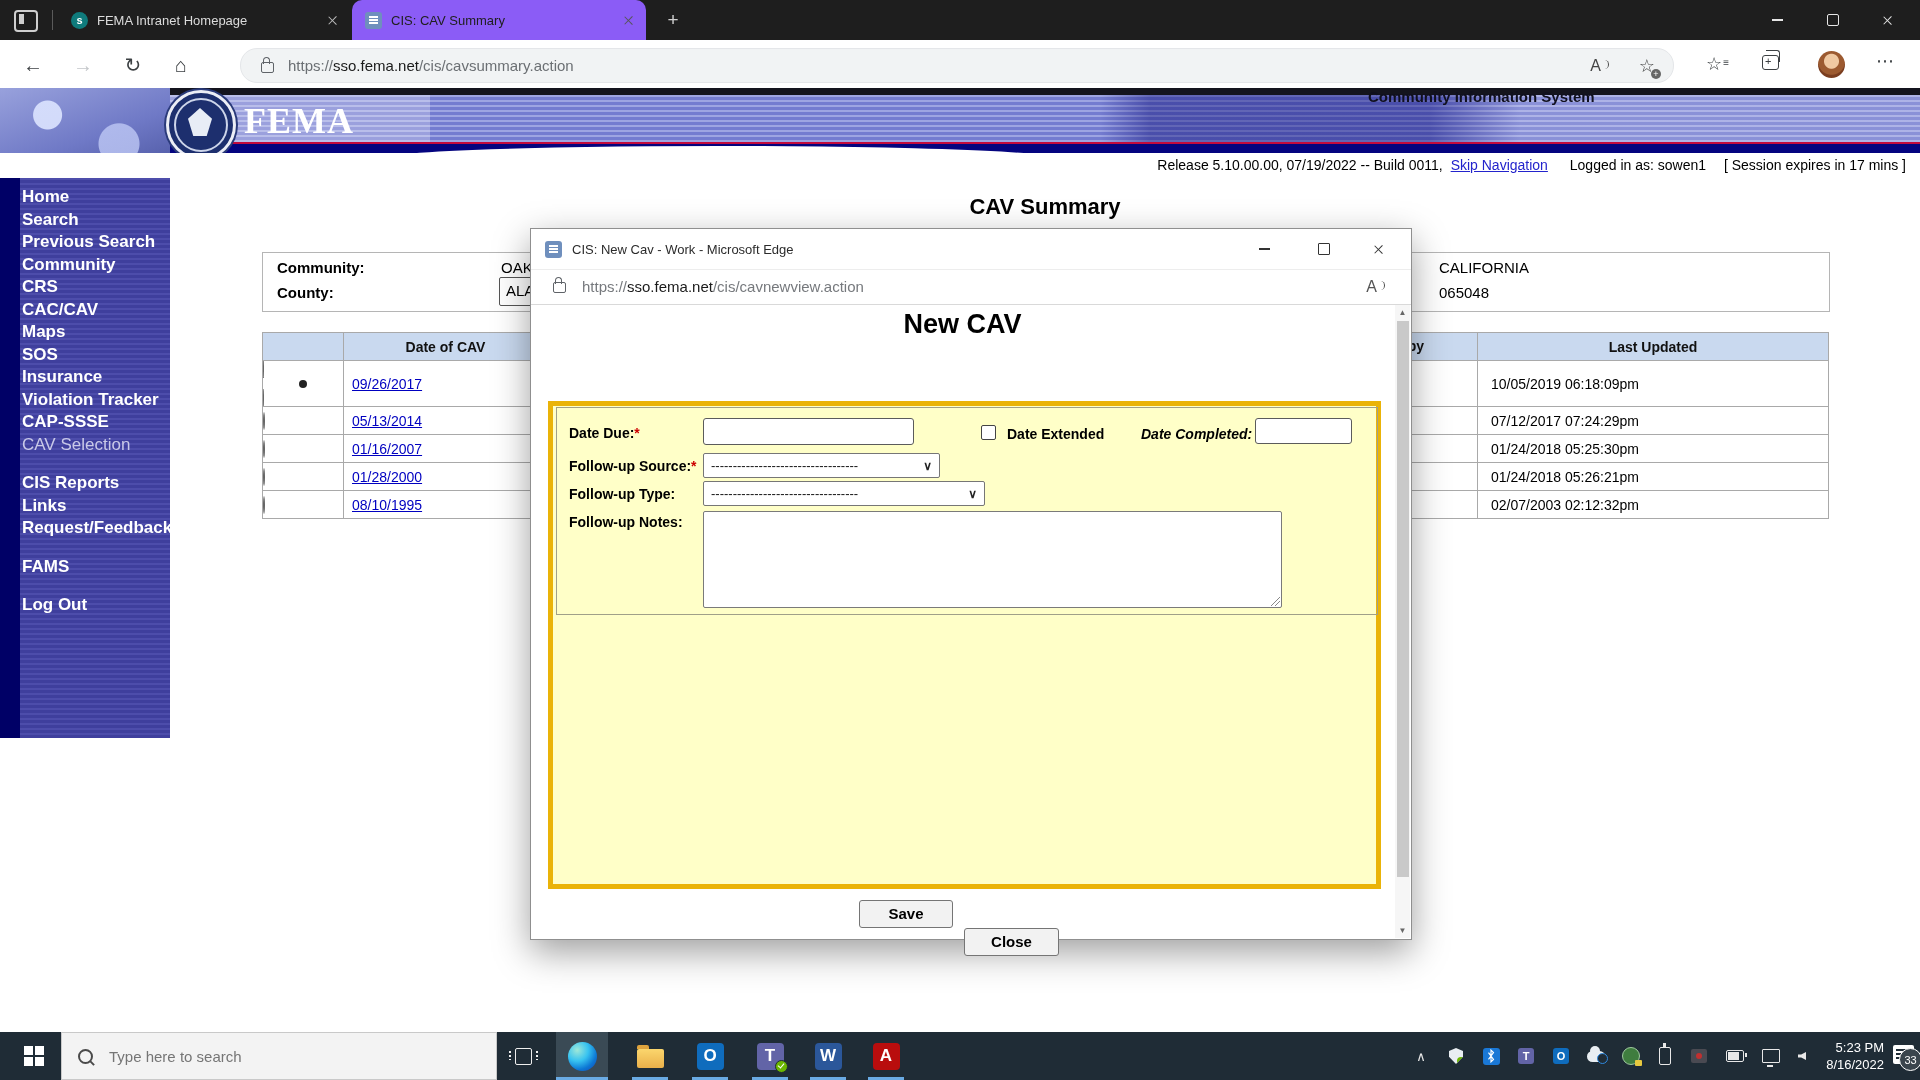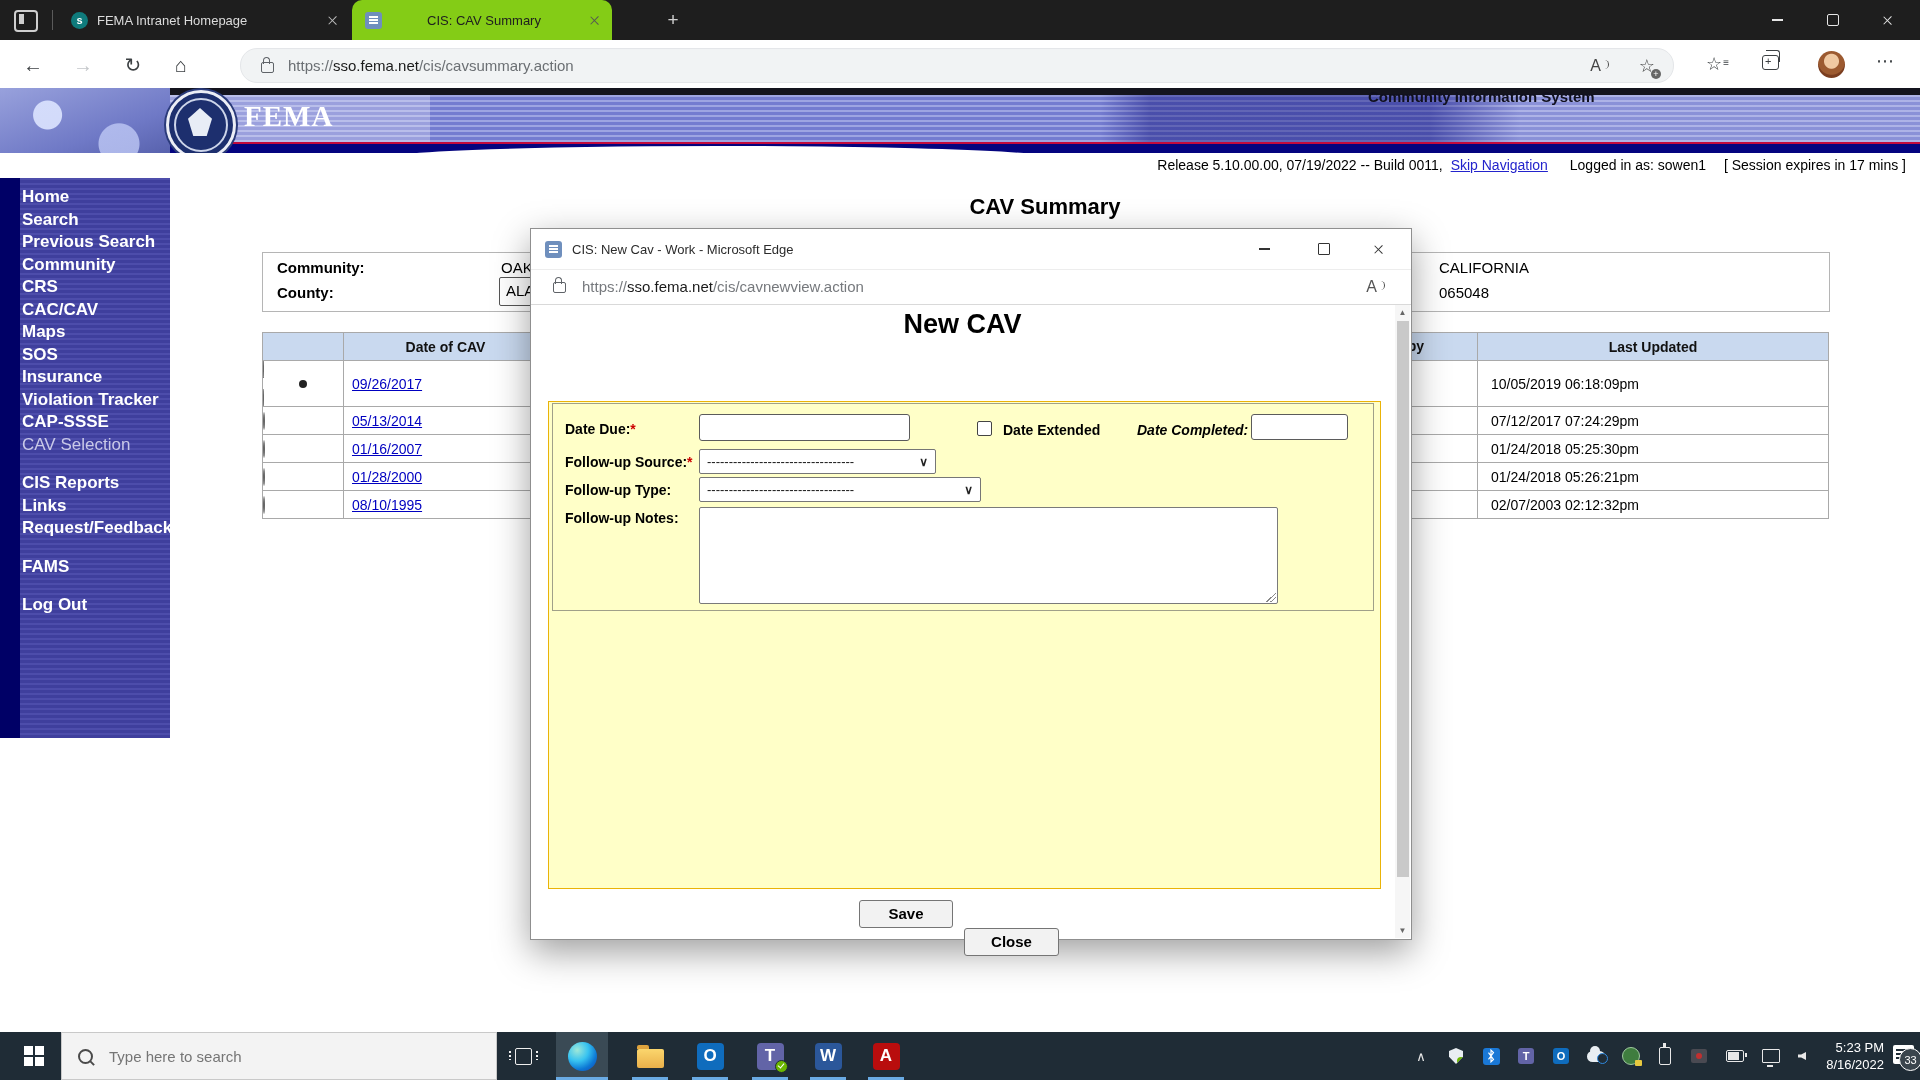--- a/index.html
+++ b/index.html
@@ -5,21 +5,21 @@
   html,body{margin:0;padding:0;background:#555;}
   #screen{position:relative;width:1920px;height:1080px;background:#fff;overflow:hidden;
           font-family:"Liberation Sans",sans-serif;-webkit-font-smoothing:antialiased;}
   
   .tabbar{position:absolute;left:0;top:0;width:1920px;height:40px;background:#1e1e1e;}
   .tab-actions{position:absolute;left:14px;top:10px;width:20px;height:18px;border:2px solid #cfcfcf;border-radius:4px;}
   .tab-actions::before{content:"";position:absolute;left:3px;top:2px;width:5px;height:10px;background:#cfcfcf;}
   .tabbar .divider{position:absolute;left:52px;top:10px;width:1px;height:20px;background:#5a5a5a;}
   .tab{position:absolute;top:0;height:40px;display:flex;align-items:center;font-size:13px;}
   .tab.inactive{left:58px;width:292px;color:#dcdcdc;}
-  .tab.active{left:352px;width:260px;background:#84cc16;border-radius:10px 10px 0 0;color:#202020;text-align:center;}
+  .tab.active{left:352px;width:294px;background:#8b5cf6;border-radius:10px 10px 0 0;color:#202020;}
   .favicon{width:17px;height:17px;border-radius:50%;margin:0 9px 0 13px;display:flex;align-items:center;justify-content:center;
            color:#fff;font-size:11px;font-weight:bold;flex:none;}
   .favicon.sharepoint{background:#0f7b7c;}
   .favicon.cis{background:#6f8fbd;border-radius:3px;}
   .favicon.cis i{display:block;width:9px;height:1.5px;background:#fff;box-shadow:0 3px 0 #fff,0 -3px 0 #fff;}
   .tab .title{flex:1;overflow:hidden;white-space:nowrap;text-overflow:ellipsis;}
   .xicon{position:relative;width:11px;height:11px;display:inline-block;flex:none;margin:0 12px;}
   .xicon::before,.xicon::after{content:"";position:absolute;left:5px;top:0;width:1.4px;height:11px;background:currentColor;}
   .xicon::before{transform:rotate(45deg);}.xicon::after{transform:rotate(-45deg);}
   .tab.inactive .xicon{color:#bdbdbd;}.tab.active .xicon{color:#555;}
@@ -73,21 +73,21 @@
     background:
       radial-gradient(circle at 28% 30%,rgba(220,228,255,.9) 0 14px,rgba(220,228,255,0) 15px),
       radial-gradient(circle at 70% 62%,rgba(190,200,245,.8) 0 20px,rgba(190,200,245,0) 21px),
       linear-gradient(160deg,#98a1dc 0%,#6f79c6 55%,#4a549f 100%);}
   .seal{position:absolute;left:166px;top:90px;width:64px;height:64px;border-radius:50%;
         background:#1d2f6e;border:3px solid #eceef6;box-shadow:0 0 0 2px #2a3a7a;}
   .seal::before{content:"";position:absolute;inset:5px;border-radius:50%;border:2px solid #cdd5ea;}
   .seal::after{content:"";position:absolute;left:19px;top:15px;width:24px;height:28px;background:#e8edf6;
         clip-path:polygon(50% 0,100% 38%,78% 100%,22% 100%,0 38%);}
   .brand{position:absolute;left:244px;top:100px;font-family:"Liberation Serif",serif;font-weight:bold;
-         font-size:29px;color:#fff;letter-spacing:1px;}
+         font-size:36px;color:#fff;letter-spacing:1px;}
   .cistitle{position:absolute;left:1368px;top:88px;font-size:15px;font-weight:bold;color:#10101e;}
   
   .sidebar{position:absolute;left:0;top:178px;width:170px;height:560px;
     background:repeating-linear-gradient(180deg,#4d4dab 0 2px,#3f3f9d 2px 5px);}
   .sidebar::before{content:"";position:absolute;left:0;top:0;width:20px;height:560px;background:#000066;}
   .menu{position:absolute;left:22px;top:8px;right:4px;}
   .mi{font-size:17px;font-weight:bold;color:#fff;line-height:22.5px;white-space:nowrap;cursor:pointer;}
   .mi.muted{color:#c9c9e8;font-weight:normal;}
   .mi.groupgap{margin-top:16px;}
   
@@ -123,21 +123,21 @@
   .durlbar .lock{margin:2px 16px 0 22px;}
   .durlbar .domain{color:#1b1b1b;}
   .durlbar .readaloud{margin-left:auto;margin-right:34px;color:#555;}
   .dheading{position:absolute;left:0;top:80px;right:17px;text-align:center;font-size:27px;font-weight:bold;color:#000;}
   .dtabs{position:absolute;left:0;top:128px;width:100%;height:46px;}
   .dtab{position:absolute;box-sizing:border-box;border:1px solid #4a4a4a;background:#fff;text-align:center;
         font-size:14px;color:#111;}
   .dtab.t0{left:17px;width:126px;}.dtab.t1{left:143px;width:126px;}.dtab.t2{left:269px;width:122px;}
   .dtab.inactive{top:6px;height:38px;line-height:26px;}
   .dtab.activetab{left:391px;width:126px;top:0;height:46px;background:#ffffc8;font-weight:bold;border-bottom:none;z-index:3;line-height:34px;}
-  .dpanel{position:absolute;left:17px;top:172px;width:833px;height:488px;background:#ffffc8;border:1px solid #eab308;box-sizing:border-box;z-index:2;}
+  .dpanel{position:absolute;left:17px;top:172px;width:833px;height:488px;background:#ffffc8;border:5px solid #eab308;box-sizing:border-box;z-index:2;}
   .dfieldset{position:absolute;left:3px;top:1px;width:822px;height:208px;border:1px solid #a0a089;box-sizing:border-box;}
   .flabel{position:absolute;font-size:14px;font-weight:bold;color:#000;white-space:nowrap;}
   .req{color:#cc0000;}
   .finput{position:absolute;background:#fff;border:1.5px solid #5b5b5b;border-radius:3px;box-sizing:border-box;font-size:14px;padding:0 5px;font-family:"Liberation Sans",sans-serif;}
   .fselect{position:absolute;background:#fff;border:1px solid #767676;border-radius:2px;box-sizing:border-box;
            display:flex;align-items:center;justify-content:space-between;font-size:13px;color:#111;padding:0 7px;}
   .fselect .chev{font-size:12px;color:#222;font-weight:bold;}
   .cb{position:absolute;width:15px;height:15px;background:#fff;border:1.5px solid #444;border-radius:2px;box-sizing:border-box;}
   .ftextarea{position:absolute;background:#fff;border:1px solid #7a7a7a;border-radius:2px;box-sizing:border-box;}
   .ftextarea::after{content:"";position:absolute;right:1px;bottom:1px;width:10px;height:10px;

